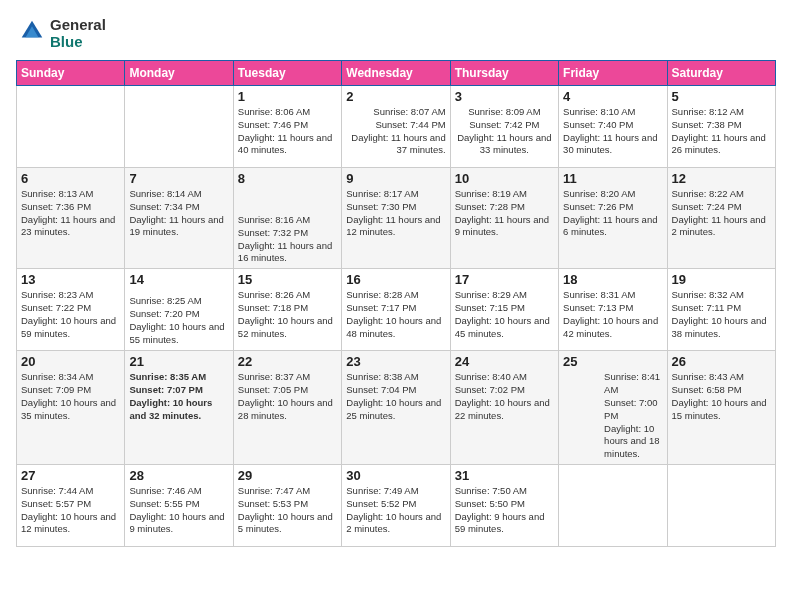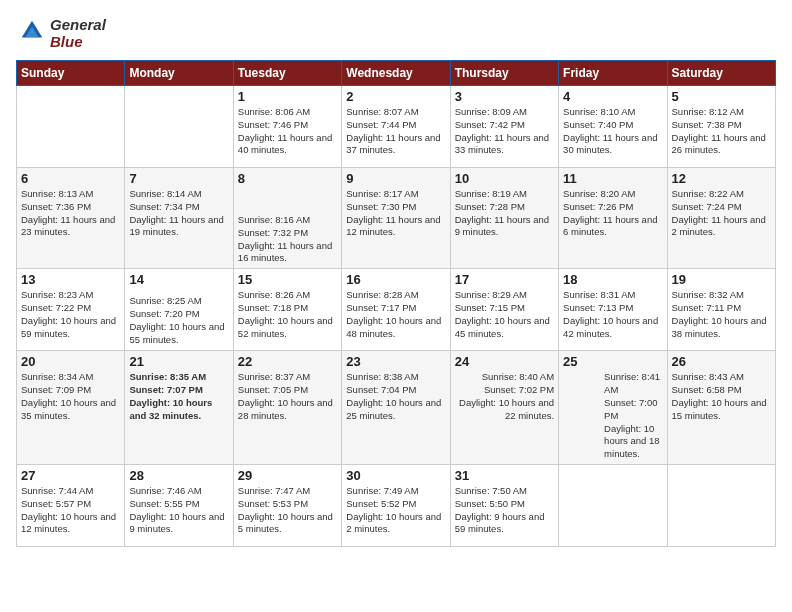--- a/index.html
+++ b/index.html
@@ -40,21 +40,21 @@
     .location-title {
       font-size: 16px;
       color: #555;
     }
     table {
       width: 100%;
       border-collapse: collapse;
       table-layout: fixed;
     }
     thead th {
-      background-color: #7f1d1d;
+      background-color: #ec4899;
       color: #fff;
       font-size: 12px;
       font-weight: bold;
       padding: 5px 4px;
       text-align: left;
       border: 1px solid #1a5fa8;
     }
     tbody td {
       border: 1px solid #ccc;
       vertical-align: top;
@@ -85,23 +85,23 @@
 
 <div class="container">
   <div class="header">
     <div class="logo">
       <div>
         <svg class="logo-icon" viewBox="0 0 30 30" xmlns="http://www.w3.org/2000/svg">
           <polygon points="15,4 26,22 4,22" fill="#1a5fa8"></polygon>
           <polygon points="15,10 22,22 8,22" fill="#4da6e8" opacity="0.6"></polygon>
         </svg>
       </div>
-      <div style="margin-left:4px;font-style:italic;">
+      <div style="margin-left:4px;">
         <div style="font-size:15px;font-weight:bold;color:#333;">General</div>
-        <div style="font-size:15px;font-weight:bold;color:#7f1d1d;">Blue</div>
+        <div style="font-size:15px;font-weight:bold;color:#0f766e;">Blue</div>
       </div>
     </div>
     <div class="title-block">
       <div class="month-title"></div>
       <div class="location-title"></div>
     </div>
   </div>
 
   <table>
     <thead>
@@ -120,27 +120,27 @@
           <td></td>
           <td></td>
           <td>
             <span class="day-number">1</span>
             <div class="day-info" style="white-space: pre-line;">Sunrise: 8:06 AM
 Sunset: 7:46 PM
 Daylight: 11 hours and 40 minutes.</div>
           </td>
           <td>
             <span class="day-number">2</span>
-            <div class="day-info" style="white-space: pre-line;">Sunrise: 8:07 AM
+            <div class="day-info" style="white-space: pre-line; text-align: right;">Sunrise: 8:07 AM
 Sunset: 7:44 PM
 Daylight: 11 hours and 37 minutes.</div>
           </td>
           <td>
             <span class="day-number">3</span>
-            <div class="day-info" style="white-space: pre-line;">Sunrise: 8:09 AM
+            <div class="day-info" style="white-space: pre-line; text-align: center;">Sunrise: 8:09 AM
 Sunset: 7:42 PM
 Daylight: 11 hours and 33 minutes.</div>
           </td>
           <td>
             <span class="day-number">4</span>
             <div class="day-info" style="white-space: pre-line;">Sunrise: 8:10 AM
 Sunset: 7:40 PM
 Daylight: 11 hours and 30 minutes.</div>
           </td>
           <td>
@@ -258,21 +258,21 @@
 Daylight: 10 hours and 28 minutes.</div>
           </td>
           <td>
             <span class="day-number">23</span>
             <div class="day-info" style="white-space: pre-line;">Sunrise: 8:38 AM
 Sunset: 7:04 PM
 Daylight: 10 hours and 25 minutes.</div>
           </td>
           <td>
             <span class="day-number">24</span>
-            <div class="day-info" style="white-space: pre-line; text-align: right;">Sunrise: 8:40 AM
+            <div class="day-info" style="white-space: pre-line;">Sunrise: 8:40 AM
 Sunset: 7:02 PM
 Daylight: 10 hours and 22 minutes.</div>
           </td>
           <td>
             <span class="day-number">25</span>
             <div class="day-info" style="white-space: pre-line; margin-left: 41px;">Sunrise: 8:41 AM
 Sunset: 7:00 PM
 Daylight: 10 hours and 18 minutes.</div>
           </td>
           <td>

